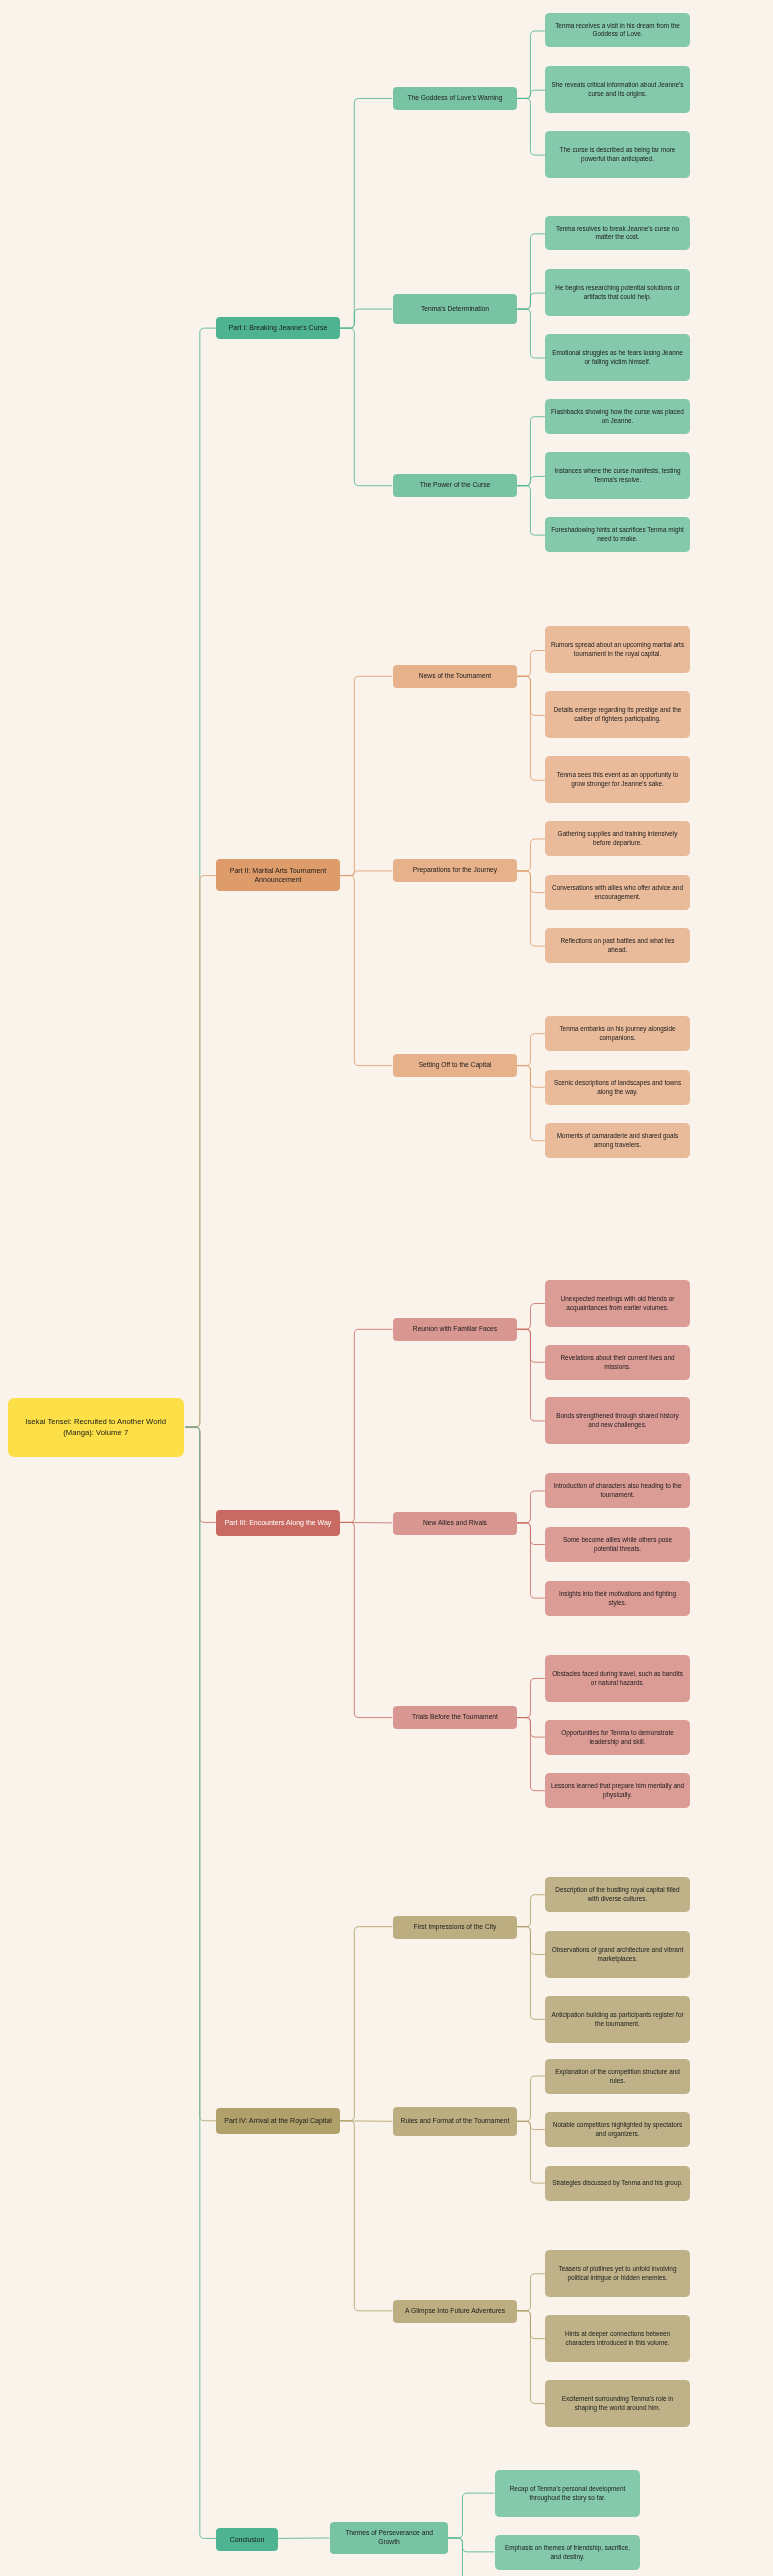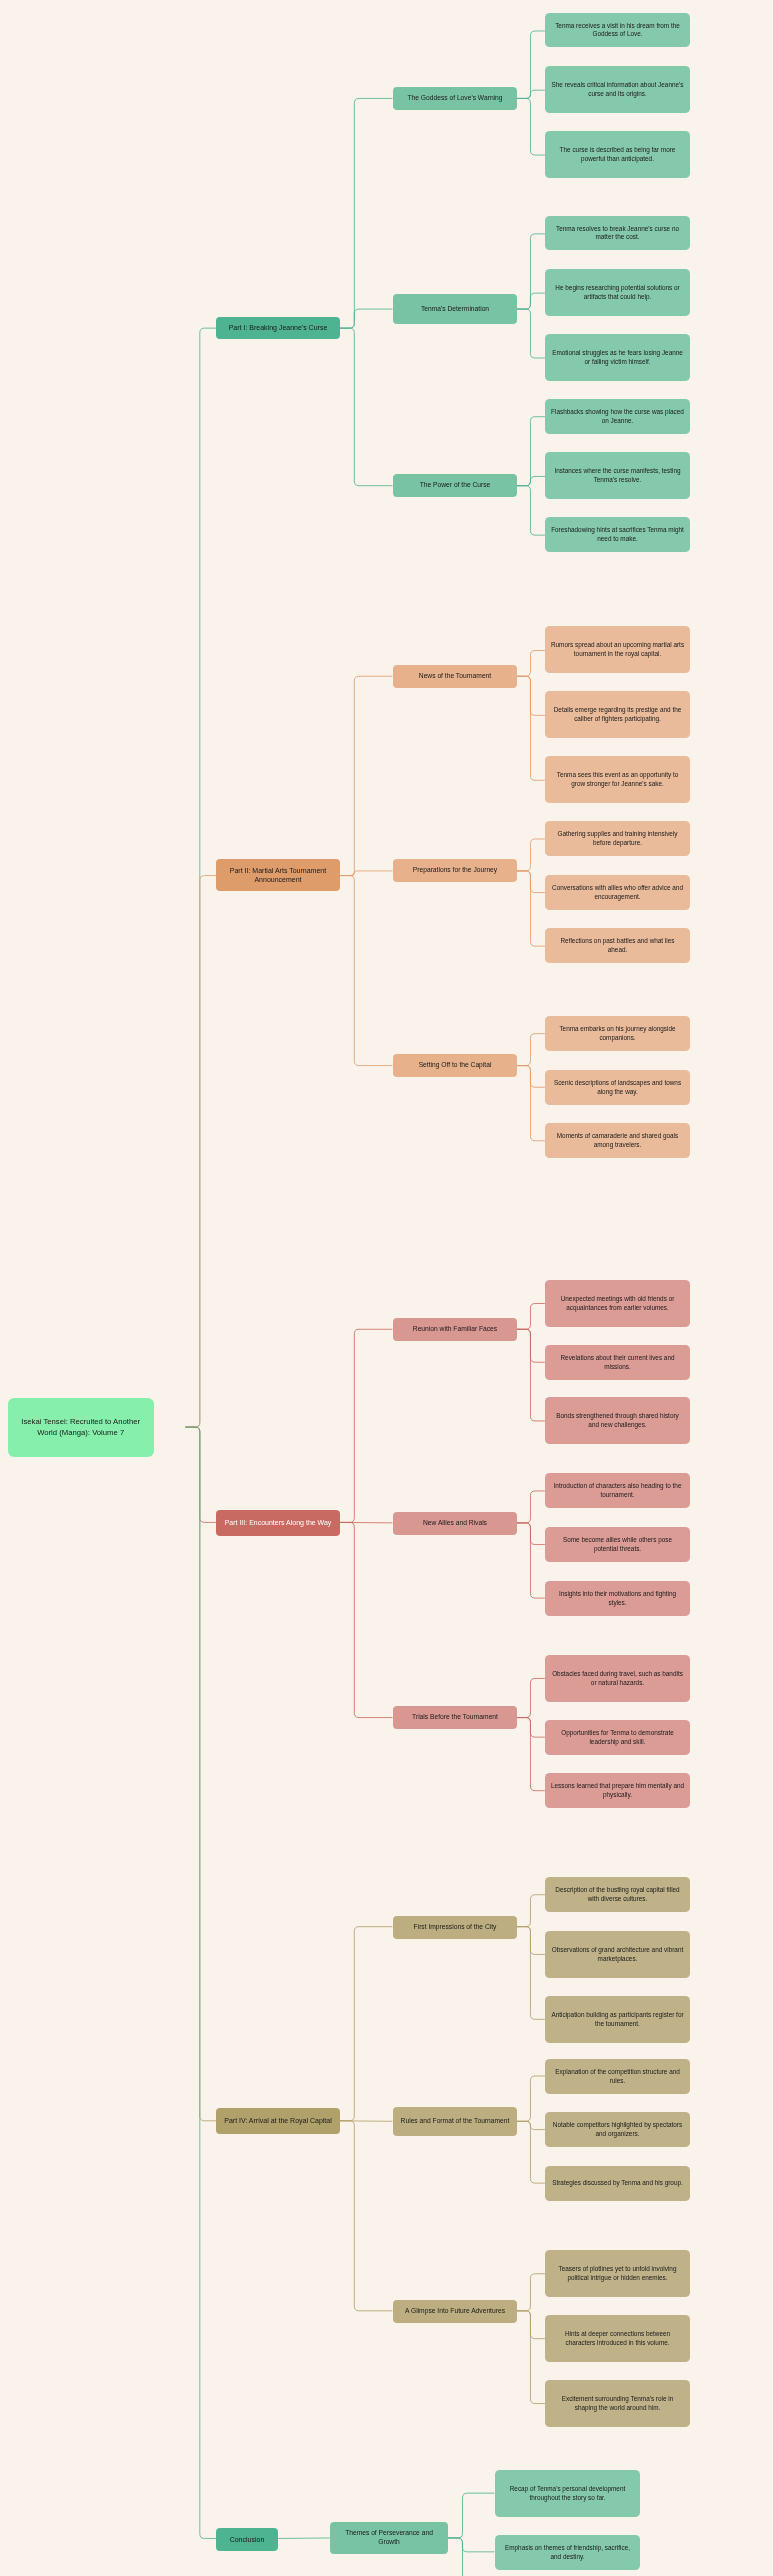--- a/index.html
+++ b/index.html
@@ -90,21 +90,21 @@
       <path d="M 660 4117 L 679 4117 Q 688 4117 688 4126 L 688 4477 Q 688 4486 697 4486 L 762 4486" fill="none" stroke="#b0a06a" stroke-width="1.6"></path>
       <path d="M 1002 4486 L 1021 4486 Q 1030 4486 1030 4477 L 1030 4423 Q 1030 4414 1039 4414 L 1058 4414" fill="none" stroke="#b0a06a" stroke-width="1.6"></path>
       <path d="M 1002 4486 L 1021 4486 Q 1030 4486 1030 4495 L 1030 4531 Q 1030 4540 1039 4540 L 1058 4540" fill="none" stroke="#b0a06a" stroke-width="1.6"></path>
       <path d="M 1002 4486 L 1021 4486 Q 1030 4486 1030 4495 L 1030 4657 Q 1030 4666 1039 4666 L 1058 4666" fill="none" stroke="#b0a06a" stroke-width="1.6"></path>
       <path d="M 360 2770 L 379 2770 Q 388 2770 388 2779 L 388 4919 Q 388 4928 397 4928 L 420 4928" fill="none" stroke="#4db391" stroke-width="1.6"></path>
       <path d="M 540 4928 L 640 4927" fill="none" stroke="#4db391" stroke-width="1.6"></path>
       <path d="M 870 4927 L 889 4927 Q 898 4927 898 4918 L 898 4849 Q 898 4840 907 4840 L 960 4840" fill="none" stroke="#4db391" stroke-width="1.6"></path>
       <path d="M 870 4927 L 889 4927 Q 898 4927 898 4936 L 898 4945 Q 898 4954 907 4954 L 960 4954" fill="none" stroke="#4db391" stroke-width="1.6"></path>
       <path d="M 870 4927 L 889 4927 Q 898 4927 898 4936 L 898 5049 Q 898 5058 907 5058 L 960 5058" fill="none" stroke="#4db391" stroke-width="1.6"></path>
     </svg>
-<div class="node root" style="left: 7.7px; top: 1398px; width: 146px; height: 59px; background: #86efac;">
+<div class="node root" style="left: 7.7px; top: 1398px; width: 176px; height: 59px; background: #fde047;">
       <span>Isekai Tensei: Recruited to Another World (Manga): Volume 7</span>
     </div>
     <div class="node lvl1" style="left: 216px; top: 317px; width: 124px; height: 21.6px; background: rgb(77, 179, 145);">
       <span>Part I: Breaking Jeanne's Curse</span>
     </div>
     <div class="node lvl2" style="left: 393px; top: 87px; width: 124px; height: 23px; background: rgb(121, 195, 165);">
       <span>The Goddess of Love's Warning</span>
     </div>
     <div class="node lvl3" style="left: 545px; top: 13.4px; width: 145px; height: 34px; background: rgb(133, 201, 172);">
       <span>Tenma receives a visit in his dream from the Goddess of Love.</span>

